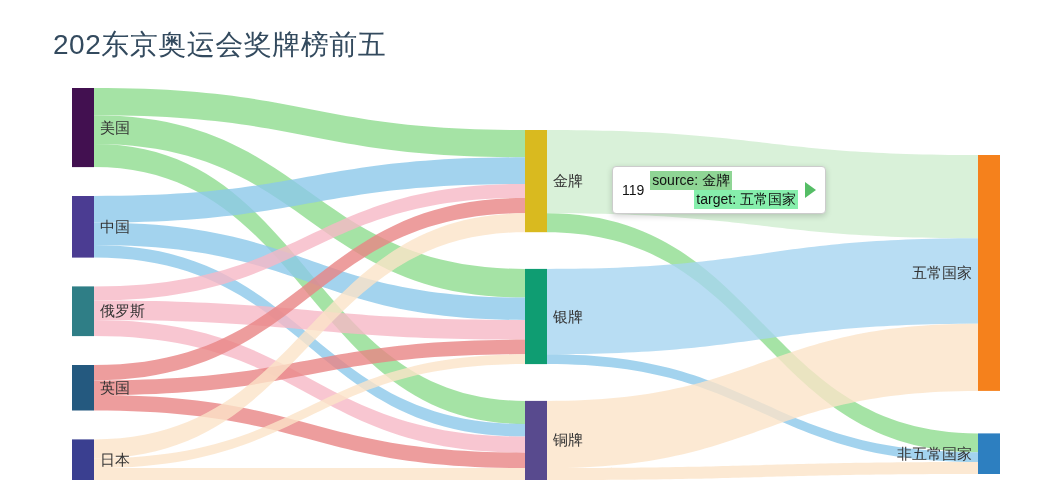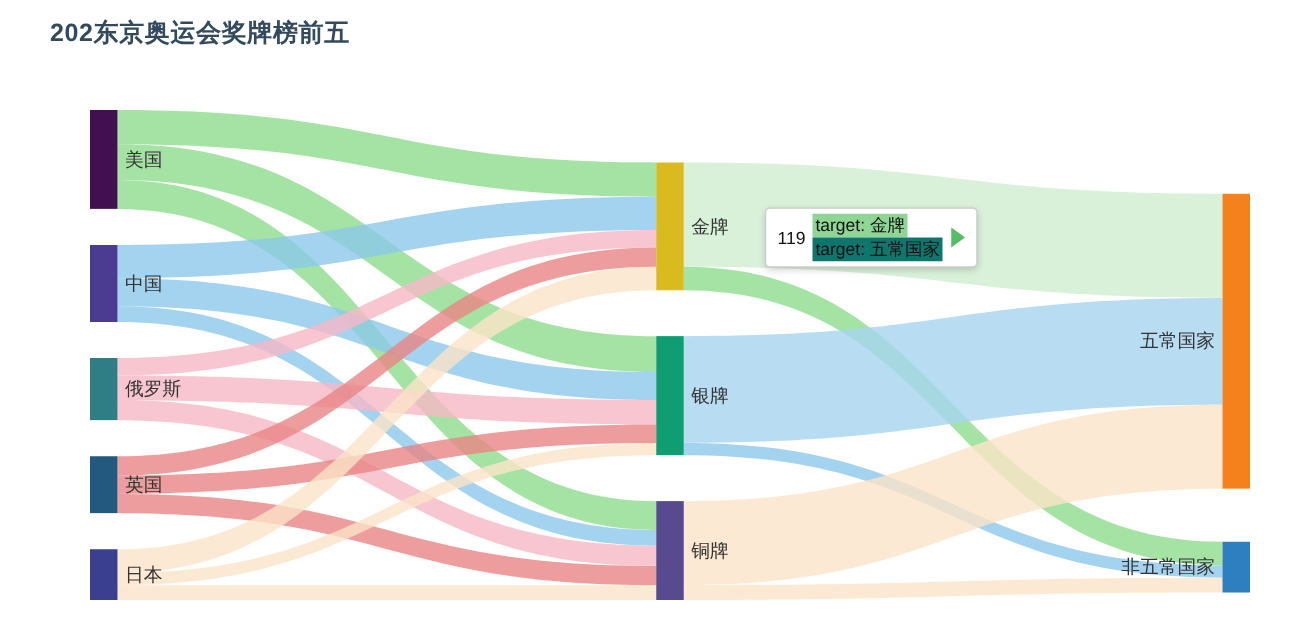--- a/index.html
+++ b/index.html
@@ -1,18 +1,18 @@
 <!DOCTYPE html>
 <html><head>
 <meta charset="utf-8">
 <style>
   html,body{margin:0;padding:0;background:#ffffff;}
   body{width:1041px;height:503px;font-family:"Liberation Sans","DejaVu Sans",sans-serif;}
   .stage{position:relative;width:1041px;height:503px;overflow:hidden;background:#fff;}
-  .title{position:absolute;left:37px;top:10px;margin:3px;font-size:20px;font-weight:700;letter-spacing:0.5px;}
+  .title{position:absolute;left:37px;top:10px;margin:16px;font-size:28px;font-weight:400;letter-spacing:0.5px;}
   #sankey{position:absolute;left:0;top:0;}
   .tooltip{
     position:absolute;left:612px;top:166px;
     background:#ffffff;border:1px solid #cccccc;border-radius:4px;
     box-shadow:0 2px 6px rgba(0,0,0,0.18);
     padding:4px 9px;display:flex;gap:6px;align-items:center;
     font-size:14px;line-height:19px;color:#111;white-space:nowrap;z-index:5;
   }
   .tt-lines{display:flex;flex-direction:column;align-items:flex-start;}
   .hl{padding:0 2px;}
@@ -67,19 +67,19 @@
       <text x="553" y="445.4" text-anchor="start" font-size="15" fill="#333333">铜牌</text>
       <rect x="978" y="155.0" width="22" height="235.9" fill="#f5811c"></rect>
       <text x="972" y="277.9" text-anchor="end" font-size="15" fill="#333333">五常国家</text>
       <rect x="978" y="433.4" width="22" height="40.6" fill="#2d7fc0"></rect>
       <text x="972" y="458.7" text-anchor="end" font-size="15" fill="#333333">非五常国家</text>
     </svg>
 
   <div class="tooltip">
     <span class="tt-value">119</span>
     <div class="tt-lines">
-      <span class="hl" style="background: rgb(143, 213, 149);">target: 金牌</span>
-      <span class="hl" style="background: #0f766e;">target: 五常国家</span>
+      <span class="hl" style="background: rgb(143, 213, 149);">source: 金牌</span>
+      <span class="hl" style="background: #86efac; margin-left: 44px;">target: 五常国家</span>
     </div>
     <span class="sel-handle"></span>
   </div>
 
 </div>
 
 </body></html>

